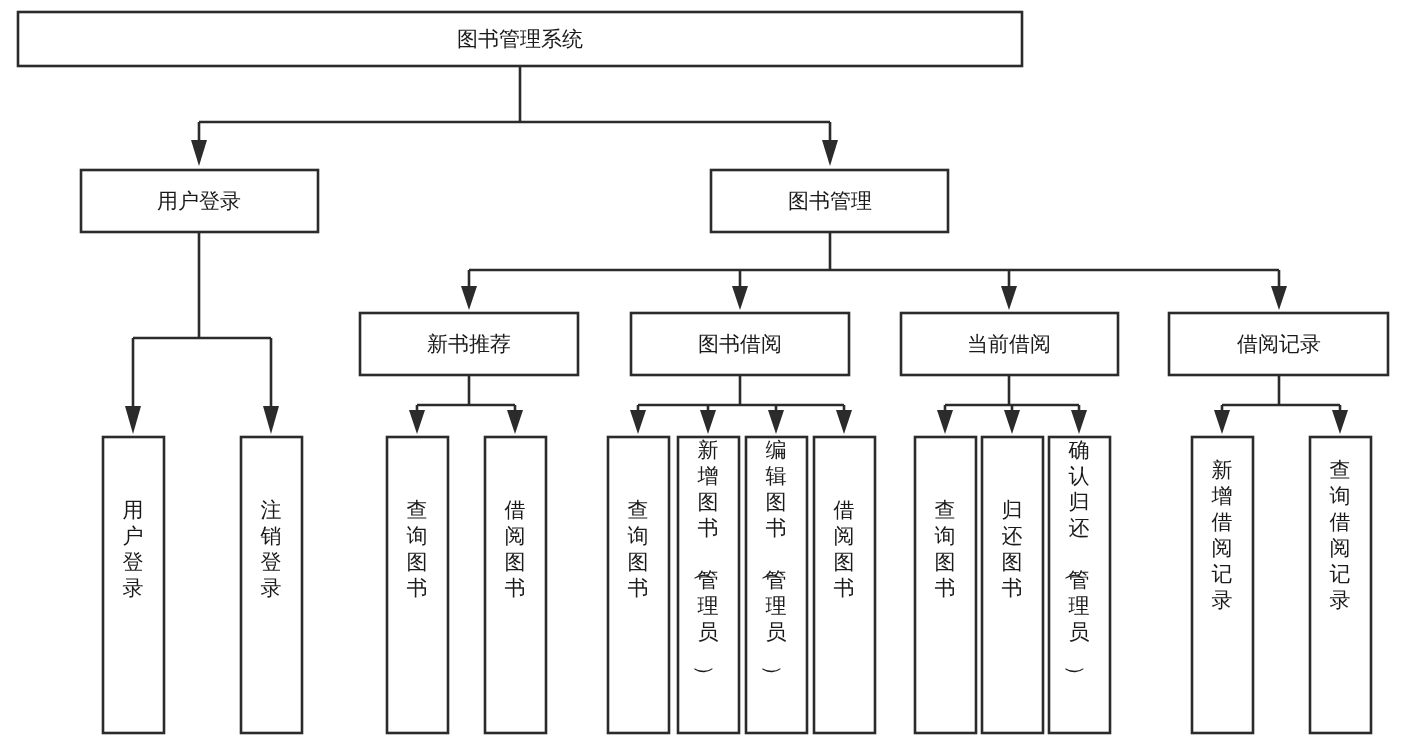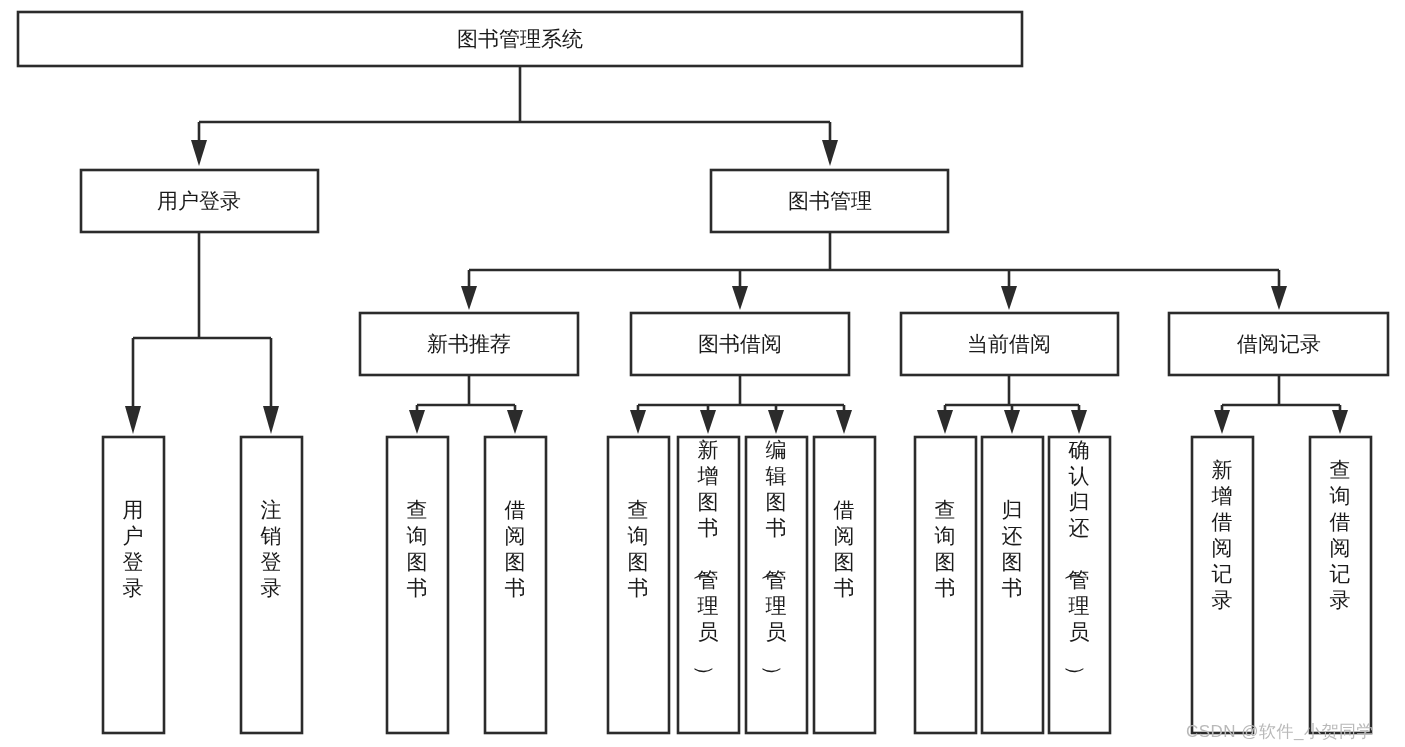--- a/index.html
+++ b/index.html
@@ -219,14 +219,13 @@
       <rect class="node-box" x="1192" y="437" width="61" height="296"></rect>
       <text class="node-label-v" x="1222" y="477"><tspan x="1222" dy="0">新</tspan><tspan x="1222" dy="26">增</tspan><tspan x="1222" dy="26">借</tspan><tspan x="1222" dy="26">阅</tspan><tspan x="1222" dy="26">记</tspan><tspan x="1222" dy="26">录</tspan></text>
     </g>
     <g>
       <rect class="node-box" x="1310" y="437" width="61" height="296"></rect>
       <text class="node-label-v" x="1340" y="477"><tspan x="1340" dy="0">查</tspan><tspan x="1340" dy="26">询</tspan><tspan x="1340" dy="26">借</tspan><tspan x="1340" dy="26">阅</tspan><tspan x="1340" dy="26">记</tspan><tspan x="1340" dy="26">录</tspan></text>
     </g>
 
   </svg>
 
-  <div class="watermark-text">CSDN @软件_小贺同学</div>
 </div>
 
 </body></html>

